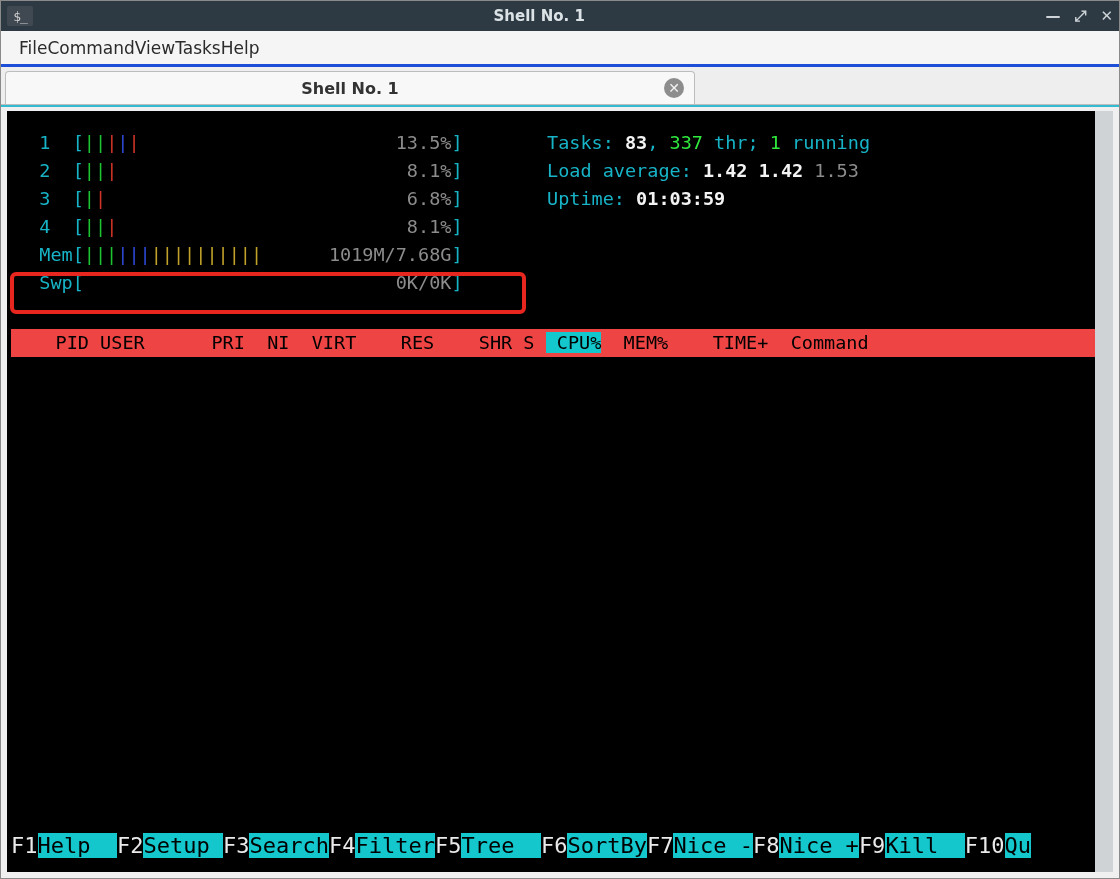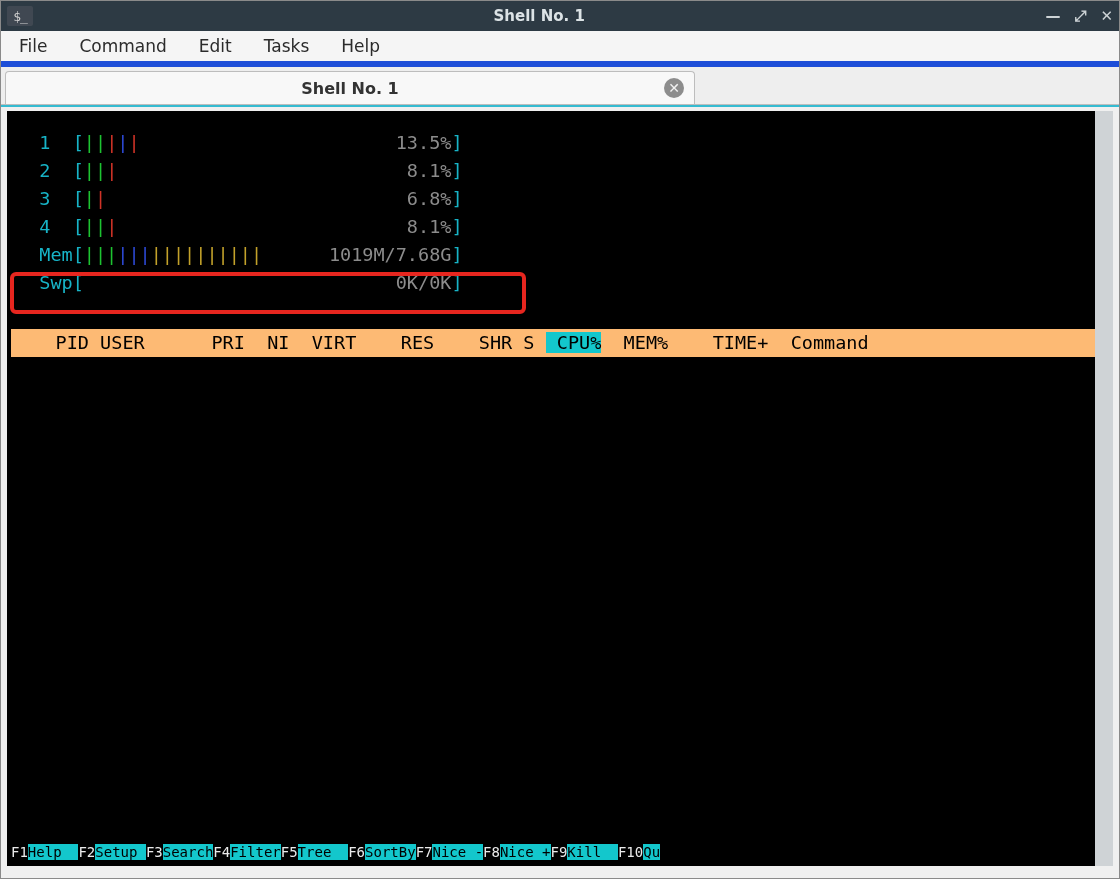--- a/index.html
+++ b/index.html
@@ -49,24 +49,23 @@
     text-align: center;
     font-weight: bold;
   }
   .titlebar .controls { display: flex; margin-right: 6px; gap: 14px; color: #cdd3d6; }
   .titlebar .controls span { cursor: pointer; font-weight: bold; }
 
   
   .menubar {
     height: 36px;
     background: #f5f5f5;
-    border-bottom: 6px solid #1d4ed8;
-    display: flex;
-    align-items: center;
-    gap: 32px;
+    border-bottom: 3px solid #1d4ed8;
+    display: flex;
+    align-items: center;
     padding: 0 18px;
     font-family: "DejaVu Sans", "Segoe UI", sans-serif;
     font-size: 17px;
     color: #2b2b2b;
   }
   .menubar span { cursor: pointer; }
 
   
   .tabbar {
     height: 38px;
@@ -100,21 +99,21 @@
     display: flex; align-items: center; justify-content: center;
     font-size: 14px;
     cursor: pointer;
   }
 
   
   .terminal-wrap {
     flex: 1;
     background: #f0f0f0;
     border-top: 2px solid #35bbd1;
-    padding: 4px 6px 12px 6px;
+    padding: 4px 6px 6px 6px;
     display: flex;
   }
   .terminal {
     background: #000000;
     color: #cccccc;
     flex: 1;
     font-family: "DejaVu Sans Mono", "Consolas", monospace;
     font-size: 18.5px;
     line-height: 28px;
     padding: 18px 2px 2px 10px;
@@ -153,34 +152,34 @@
 
   
   .table {
     position: absolute;
     left: 4px;
     top: 218px;
     right: 0;
     white-space: pre;
   }
   .thead {
-    background: #fdba74;
+    background: #ef4444;
     color: #000;
     display: inline-block;
     width: 100%;
   }
   .thead .sortcol { background: #13c7cc; }
 
   
   .keybar {
     position: absolute;
-    bottom: 0;
+    bottom: 12px;
     left: 4px;
     right: 2px;
-    font-size: 14px;
+    font-size: 22px;
     white-space: pre;
   }
   .keybar .fn { color: #eaeaea; }
   .keybar .lbl { background: #13c7cc; color: #000; }
 
   
   .bar-g { color:#1dc331; }
   .bar-r { color:#d03327; }
   .bar-b { color:#2d49d6; }
   .bar-y { color:#c2a12a; }
@@ -196,41 +195,44 @@
     <div class="controls">
       <span>—</span>
       <span>⤢</span>
       <span>✕</span>
     </div>
   </div>
 
   <div class="menubar" id="menubar">
       <span>File</span>
       <span>Command</span>
-      <span>Edit</span>
+      <span>View</span>
       <span>Tasks</span>
       <span>Help</span>
     </div>
 
   <div class="tabbar">
     <div class="tab">
       <span class="tab-title">Shell No. 1</span>
       <span class="close">✕</span>
     </div>
   </div>
 
   <div class="terminal-wrap">
     <div class="terminal" id="term">
         <div class="meters">  <span class="cyan">1</span>  <span class="cyan">[</span><span class="bar-g">||</span><span class="bar-r">|</span><span class="bar-b">|</span><span class="bar-r">|</span>                       <span class="grey">13.5%</span><span class="cyan">]</span>
   <span class="cyan">2</span>  <span class="cyan">[</span><span class="bar-g">||</span><span class="bar-r">|</span>                          <span class="grey">8.1%</span><span class="cyan">]</span>
   <span class="cyan">3</span>  <span class="cyan">[</span><span class="bar-g">|</span><span class="bar-r">|</span>                           <span class="grey">6.8%</span><span class="cyan">]</span>
   <span class="cyan">4</span>  <span class="cyan">[</span><span class="bar-g">||</span><span class="bar-r">|</span>                          <span class="grey">8.1%</span><span class="cyan">]</span>
   <span class="cyan">Mem</span><span class="cyan">[</span><span class="bar-g">|||</span><span class="bar-b">|||</span><span class="bar-y">||||||||||</span>      <span class="grey">1019M/7.68G</span><span class="cyan">]</span>
   <span class="cyan">Swp</span><span class="cyan">[</span>                            <span class="grey">0K/0K</span><span class="cyan">]</span>
 </div>
+        <div class="right-stats"><span class="cyan">Tasks: </span><span class="white">83</span><span class="cyan">, </span><span class="brightgreen">337</span><span class="cyan"> thr; </span><span class="brightgreen">1</span><span class="cyan"> running</span>
+<span class="cyan">Load average: </span><span class="white">1.42 </span><span class="white">1.42 </span><span class="grey">1.53</span>
+<span class="cyan">Uptime: </span><span class="white">01:03:59</span></div>
         <div class="red-box"></div>
         <div class="table"><div class="thead">    PID USER      PRI  NI  VIRT    RES    SHR S <span class="sortcol"> CPU%</span>  MEM%    TIME+  Command                                 </div></div>
         <div class="keybar"><span class="fn">F1</span><span class="lbl">Help  </span><span class="fn">F2</span><span class="lbl">Setup </span><span class="fn">F3</span><span class="lbl">Search</span><span class="fn">F4</span><span class="lbl">Filter</span><span class="fn">F5</span><span class="lbl">Tree  </span><span class="fn">F6</span><span class="lbl">SortBy</span><span class="fn">F7</span><span class="lbl">Nice -</span><span class="fn">F8</span><span class="lbl">Nice +</span><span class="fn">F9</span><span class="lbl">Kill  </span><span class="fn">F10</span><span class="lbl">Qu</span></div>
       </div>
     <div class="scrollbar">
         <div class="scroll-thumb"></div>
       </div>
   </div>
 
 </div>

